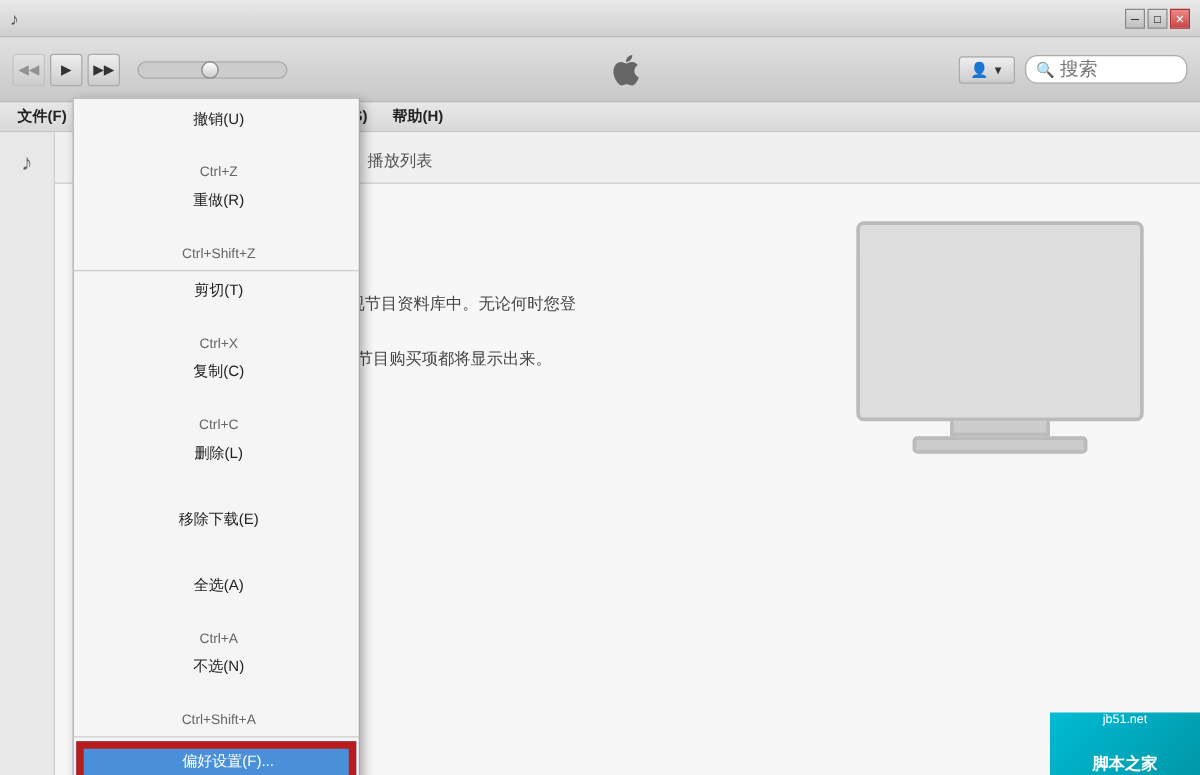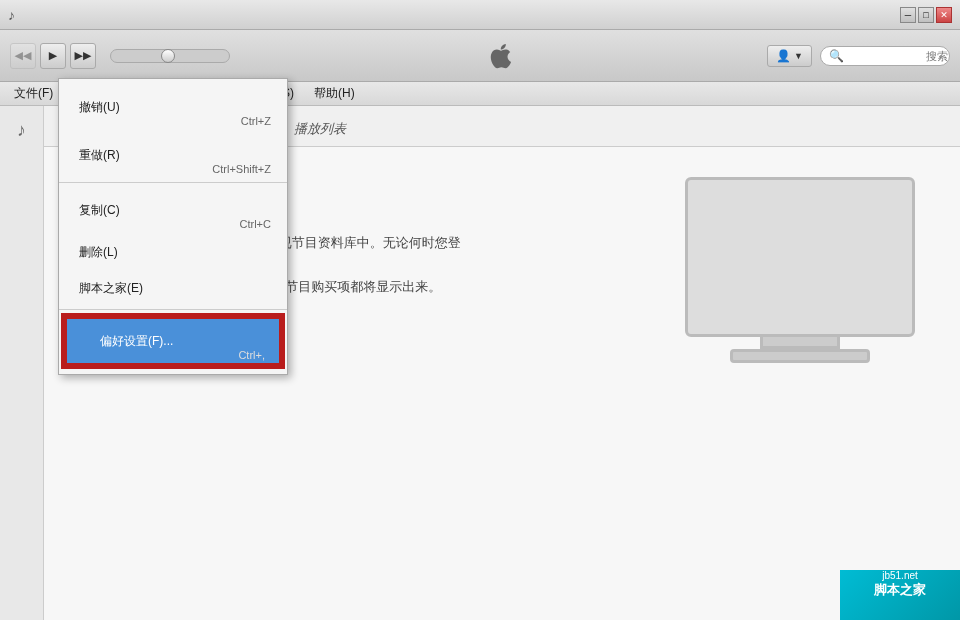--- a/index.html
+++ b/index.html
@@ -127,44 +127,44 @@
       background: white;
       border: 1px solid #aaa;
       border-radius: 10px;
       padding: 2px 8px;
       gap: 4px;
       width: 130px;
     }
     .search-box input {
       border: none;
       outline: none;
-      font-size: 11px;
+      font-size: 15px;
       width: 100px;
       color: #b91c1c;
       background: transparent;
-      text-align: right;
     }
 
     
     .menu-bar {
       width: 100%;
       height: 24px;
       background: linear-gradient(to bottom, #e8e8e8, #d8d8d8);
       border-bottom: 1px solid #bbb;
       display: flex;
       align-items: center;
       padding: 0 4px;
       font-size: 12px;
       color: #222;
     }
     .menu-item {
       padding: 3px 10px;
       cursor: pointer;
       border-radius: 3px;
       position: relative;
+      font-weight: bold;
     }
     .menu-item:hover, .menu-item.active {
       background: #ccc;
     }
     .menu-item.active {
       background: #bbb;
     }
 
     
     .dropdown-menu {
@@ -179,20 +179,21 @@
       padding: 4px 0;
       font-size: 12px;
     }
     .dd-item {
       display: flex;
       align-items: center;
       justify-content: space-between;
       padding: 4px 16px 4px 20px;
       cursor: pointer;
       color: #222;
+      flex-direction: column;
     }
     .dd-item .shortcut {
       color: #666;
       font-size: 11px;
       margin-top: 28px;
     }
     .dd-separator {
       height: 1px;
       background: #ccc;
       margin: 3px 0;
@@ -219,21 +220,20 @@
     }
 
     
     .tabs-bar {
       display: flex;
       align-items: center;
       padding: 8px 20px 0 20px;
       gap: 0;
       background: #f0f0f0;
       border-bottom: 1px solid #ccc;
-      font-style: italic;
     }
     .tab {
       padding: 6px 20px;
       cursor: pointer;
       font-size: 13px;
       color: #555;
       border-bottom: 2px solid transparent;
     }
     .tab.active {
       color: #333;
@@ -328,21 +328,21 @@
     .watermark {
       position: absolute;
       bottom: 0;
       right: 0;
       width: 120px;
       height: 50px;
       background: linear-gradient(135deg, #00bcd4, #0097a7);
       display: flex;
       flex-direction: column;
       align-items: center;
-      justify-content: flex-start;
+      justify-content: space-between;
       color: white;
       font-size: 11px;
     }
     .watermark-top {
       font-size: 10px;
       font-weight: normal;
     }
     .watermark-bottom {
       font-size: 13px;
       font-weight: bold;
@@ -483,30 +483,42 @@
   <div class="dd-item">
     <span>撤销(U)</span>
     <span class="shortcut">Ctrl+Z</span>
   </div>
   <div class="dd-item">
     <span>重做(R)</span>
     <span class="shortcut">Ctrl+Shift+Z</span>
   </div>
   <div class="dd-separator"></div>
   <div class="dd-item">
+    <span>剪切(T)</span>
+    <span class="shortcut">Ctrl+X</span>
+  </div>
+  <div class="dd-item">
     <span>复制(C)</span>
     <span class="shortcut">Ctrl+C</span>
   </div>
   <div class="dd-item">
     <span>删除(L)</span>
     <span class="shortcut"></span>
   </div>
   <div class="dd-item">
-    <span>脚本之家(E)</span>
+    <span>移除下载(E)</span>
     <span class="shortcut"></span>
+  </div>
+  <div class="dd-item">
+    <span>全选(A)</span>
+    <span class="shortcut">Ctrl+A</span>
+  </div>
+  <div class="dd-item">
+    <span>不选(N)</span>
+    <span class="shortcut">Ctrl+Shift+A</span>
   </div>
   <div class="dd-separator"></div>
   <div class="dd-item highlighted">
     <span>偏好设置(F)...</span>
     <span class="shortcut">Ctrl+,</span>
   </div>
 </div>
 
 <div class="watermark">
   <span class="watermark-top">jb51.net</span>

